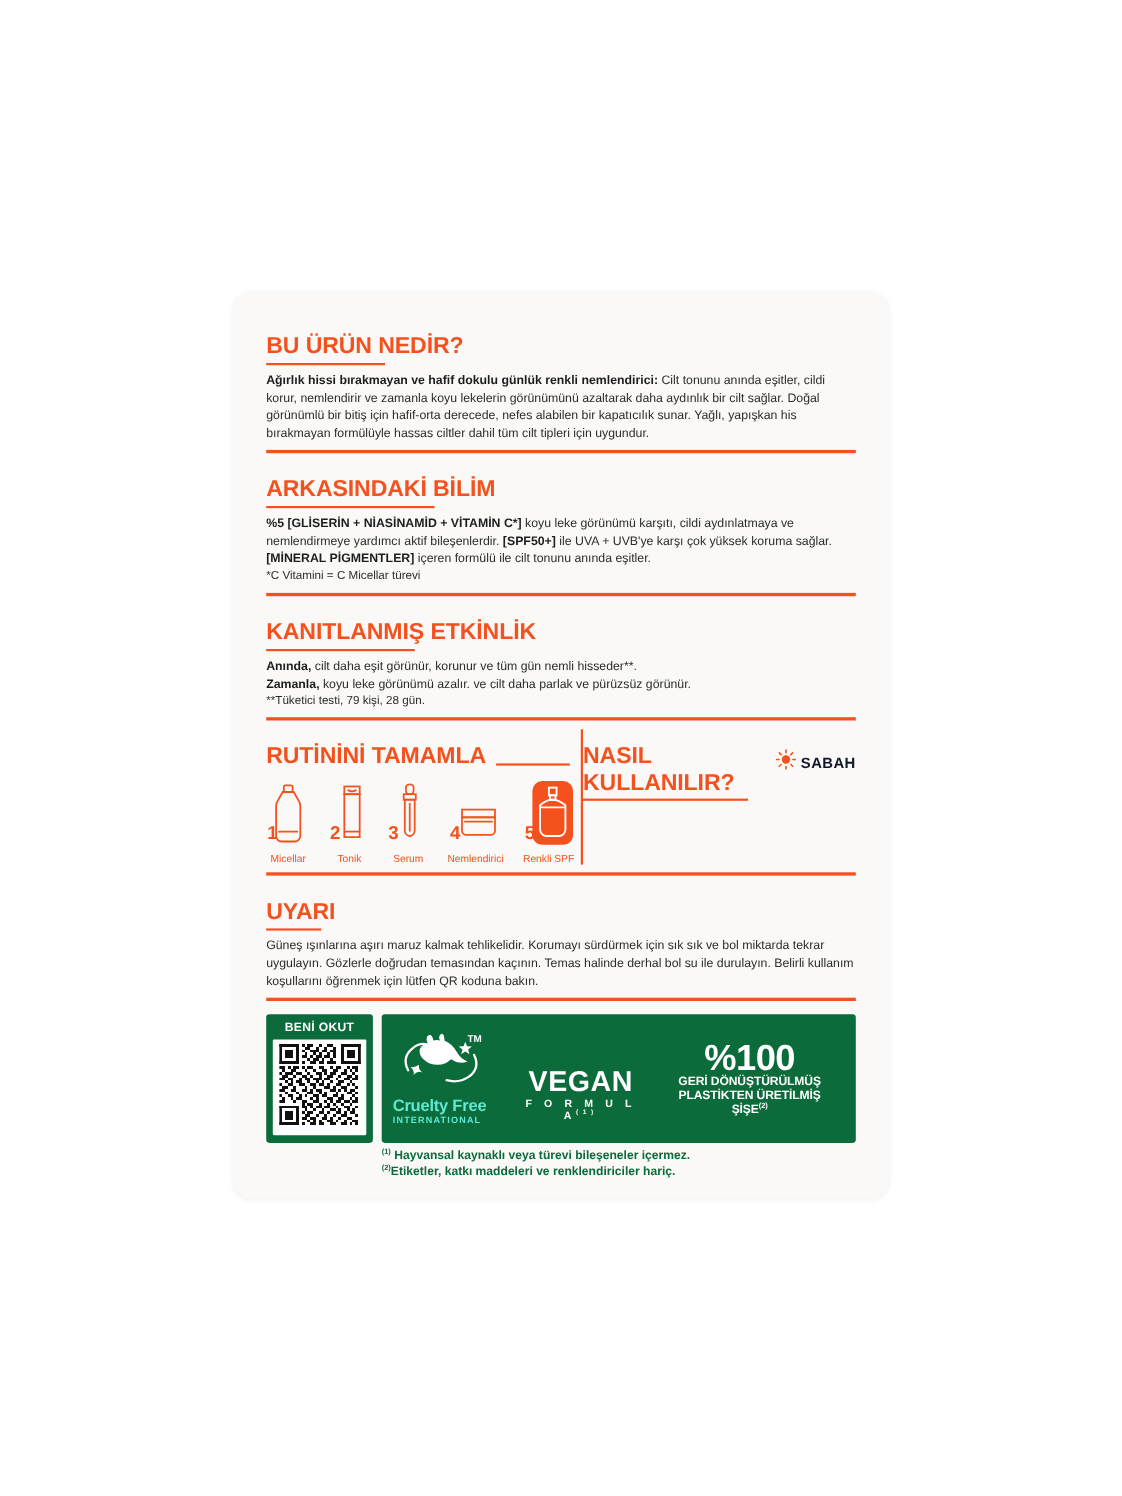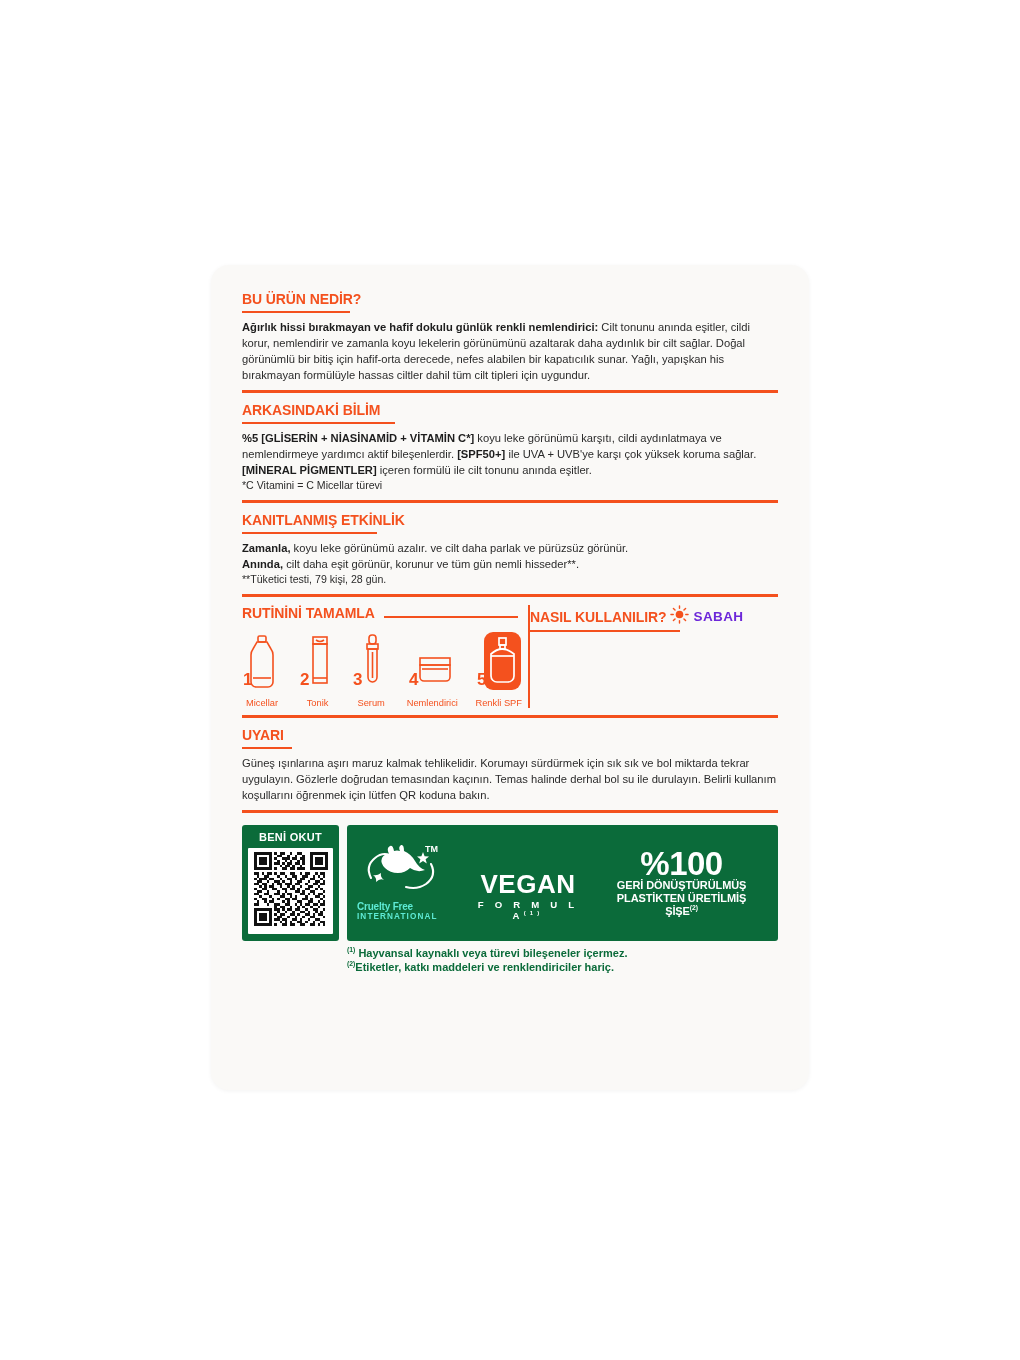--- a/index.html
+++ b/index.html
@@ -31,23 +31,23 @@
   .rule {
     height: 3px;
     background: #F4511E;
     width: 100%;
     margin: 7px 0 8px 0;
   }
 
   .sec-title {
     color: #F4511E;
     font-weight: bold;
-    font-size: 14px;
+    font-size: 21px;
     letter-spacing: -0.1px;
-    margin: 0 0 0 0;
+    margin: 13px 0 0 0;
     line-height: 1.15;
     display: inline-block;
   }
   .title-underline {
     height: 2px;
     background: #F4511E;
     margin-top: 3px;
     margin-bottom: 6px;
   }
   .u-long { width: 108px; }
@@ -95,21 +95,21 @@
   .icon-art { height: 62px; display: flex; align-items: flex-end; justify-content: center; }
   .icon-label {
     color: #F4511E;
     font-size: 9.3px;
     margin-top: 4px;
     white-space: nowrap;
   }
 
   .usage-head { display: flex; align-items: center; gap: 4px; }
   .sabah {
-    color: #6d28d9;
+    color: #0f172a;
     font-weight: bold;
     font-size: 13.5px;
     letter-spacing: 0.4px;
   }
   .usage-underline { width: 150px; height: 2px; background: #F4511E; margin: 2px 0 6px 0; }
 
   
   .green-band {
     display: flex;
     gap: 8px;
@@ -135,21 +135,21 @@
     flex: 1;
     background: #0B6B3A;
     border-radius: 3px;
     display: flex;
     align-items: center;
     padding: 6px 10px;
     gap: 6px;
   }
   .cf-logo { width: 104px; text-align: left; color: #5eead4; }
   .cf-name {
-    font-weight: bold; font-size: 10px; letter-spacing: -0.2px; margin-top: 1px;
+    font-weight: bold; font-size: 15px; letter-spacing: -0.2px; margin-top: 1px;
   }
   .cf-sub { font-weight: bold; font-size: 8.2px; letter-spacing: 1.1px; }
 
   .vegan-block { width: 122px; text-align: center; color: #fff; margin-top: 28px; }
   .vegan-word {
     font-weight: bold; font-size: 26px; letter-spacing: 0.5px; line-height: 1;
   }
   .vegan-sub {
     font-weight: bold; font-size: 9.6px; letter-spacing: 4.2px; margin-top: 2px;
   }
@@ -187,22 +187,22 @@
       <div class="title-underline u-med"></div>
       <p class="body-text"><b>%5 [GLİSERİN + NİASİNAMİD + VİTAMİN C*]</b><span> koyu leke görünümü karşıtı, cildi aydınlatmaya ve nemlendirmeye yardımcı aktif bileşenlerdir. </span><b>[SPF50+]</b><span> ile UVA + UVB'ye karşı çok yüksek koruma sağlar. </span><b>[MİNERAL PİGMENTLER]</b><span> içeren formülü ile cilt tonunu anında eşitler.</span></p>
       <p class="body-text small-note">*C Vitamini = C Micellar türevi</p>
     </div>
 
     <div class="rule"></div>
 
     <div>
       <div class="sec-title">KANITLANMIŞ ETKİNLİK</div>
       <div class="title-underline u-short"></div>
+      <p class="body-text"><b>Anında,</b><span> cilt daha eşit görünür, korunur ve tüm gün nemli hisseder**.</span></p>
       <p class="body-text"><b>Zamanla,</b><span> koyu leke görünümü azalır. ve cilt daha parlak ve pürüzsüz görünür.</span></p>
-      <p class="body-text"><b>Anında,</b><span> cilt daha eşit görünür, korunur ve tüm gün nemli hisseder**.</span></p>
       <p class="body-text small-note">**Tüketici testi, 79 kişi, 28 gün.</p>
     </div>
 
     <div class="rule"></div>
 
     <div class="two-col">
 
       <div class="col-left">
         <div class="routine-head">
           <span class="sec-title">RUTİNİNİ TAMAMLA</span>

